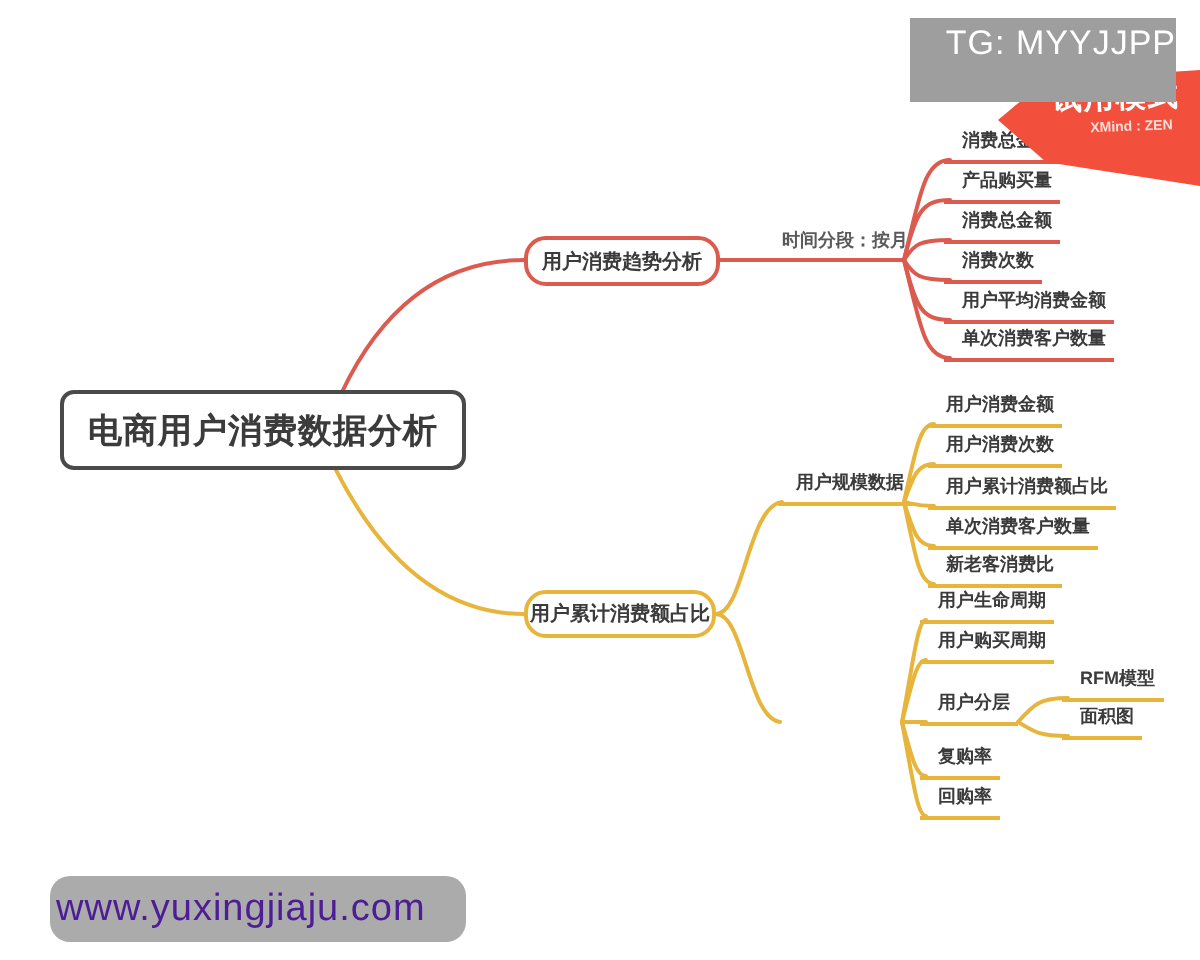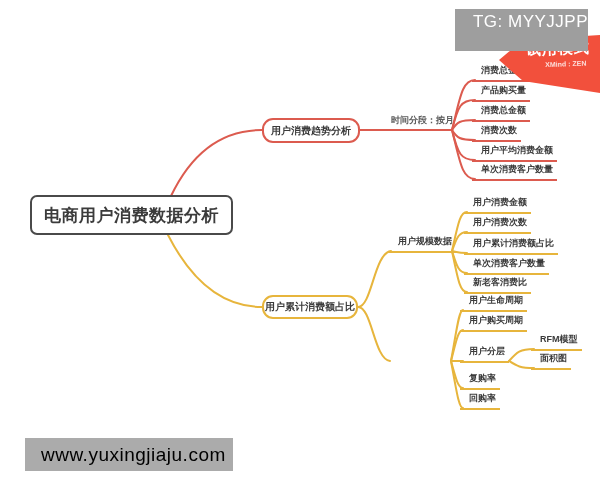--- a/index.html
+++ b/index.html
@@ -49,22 +49,22 @@
   }
   svg.ribbon-svg{position:absolute;left:0;top:0;z-index:6;}
   .ribbon-text{
     position:absolute;z-index:7;left:496px;top:40px;width:102px;
     transform:rotate(-2deg);text-align:right;color:#fff;pointer-events:none;
   }
   .ribbon-title{font-size:15px;font-weight:700;letter-spacing:1px;padding-right:8px;}
   .ribbon-brand{font-size:7px;font-weight:700;opacity:.8;padding-right:12px;margin-top:2px;}
   .watermark{
     position:absolute;z-index:7;left:25px;top:438px;width:208px;height:33px;
-    background:var(--watermark-bg,#ababab);color:#000000;font-size:19px;
-    line-height:33px;padding-left:16px;box-sizing:border-box;letter-spacing:.5px;
+    background:var(--watermark-bg,#ababab);color:#4c1d95;font-size:19px;
+    line-height:33px;padding-left:3px;box-sizing:border-box;letter-spacing:.5px;border-radius:10px;
   }
 </style>
 </head>
 <body>
 
 <div id="canvas" style="--trend: #dc5b4f; --behavior: #e7b53c; --ribbon: #f2503c; --root-border: #4a4a4a; --text: #3b3b3b; --tg-bg: #9e9e9e; --watermark-bg: #ababab;">
 
   <svg class="lines" width="600" height="480">
     <g>
       <path class="s-trend" d="M171,196 C192,152 222,130 262,130"></path>

